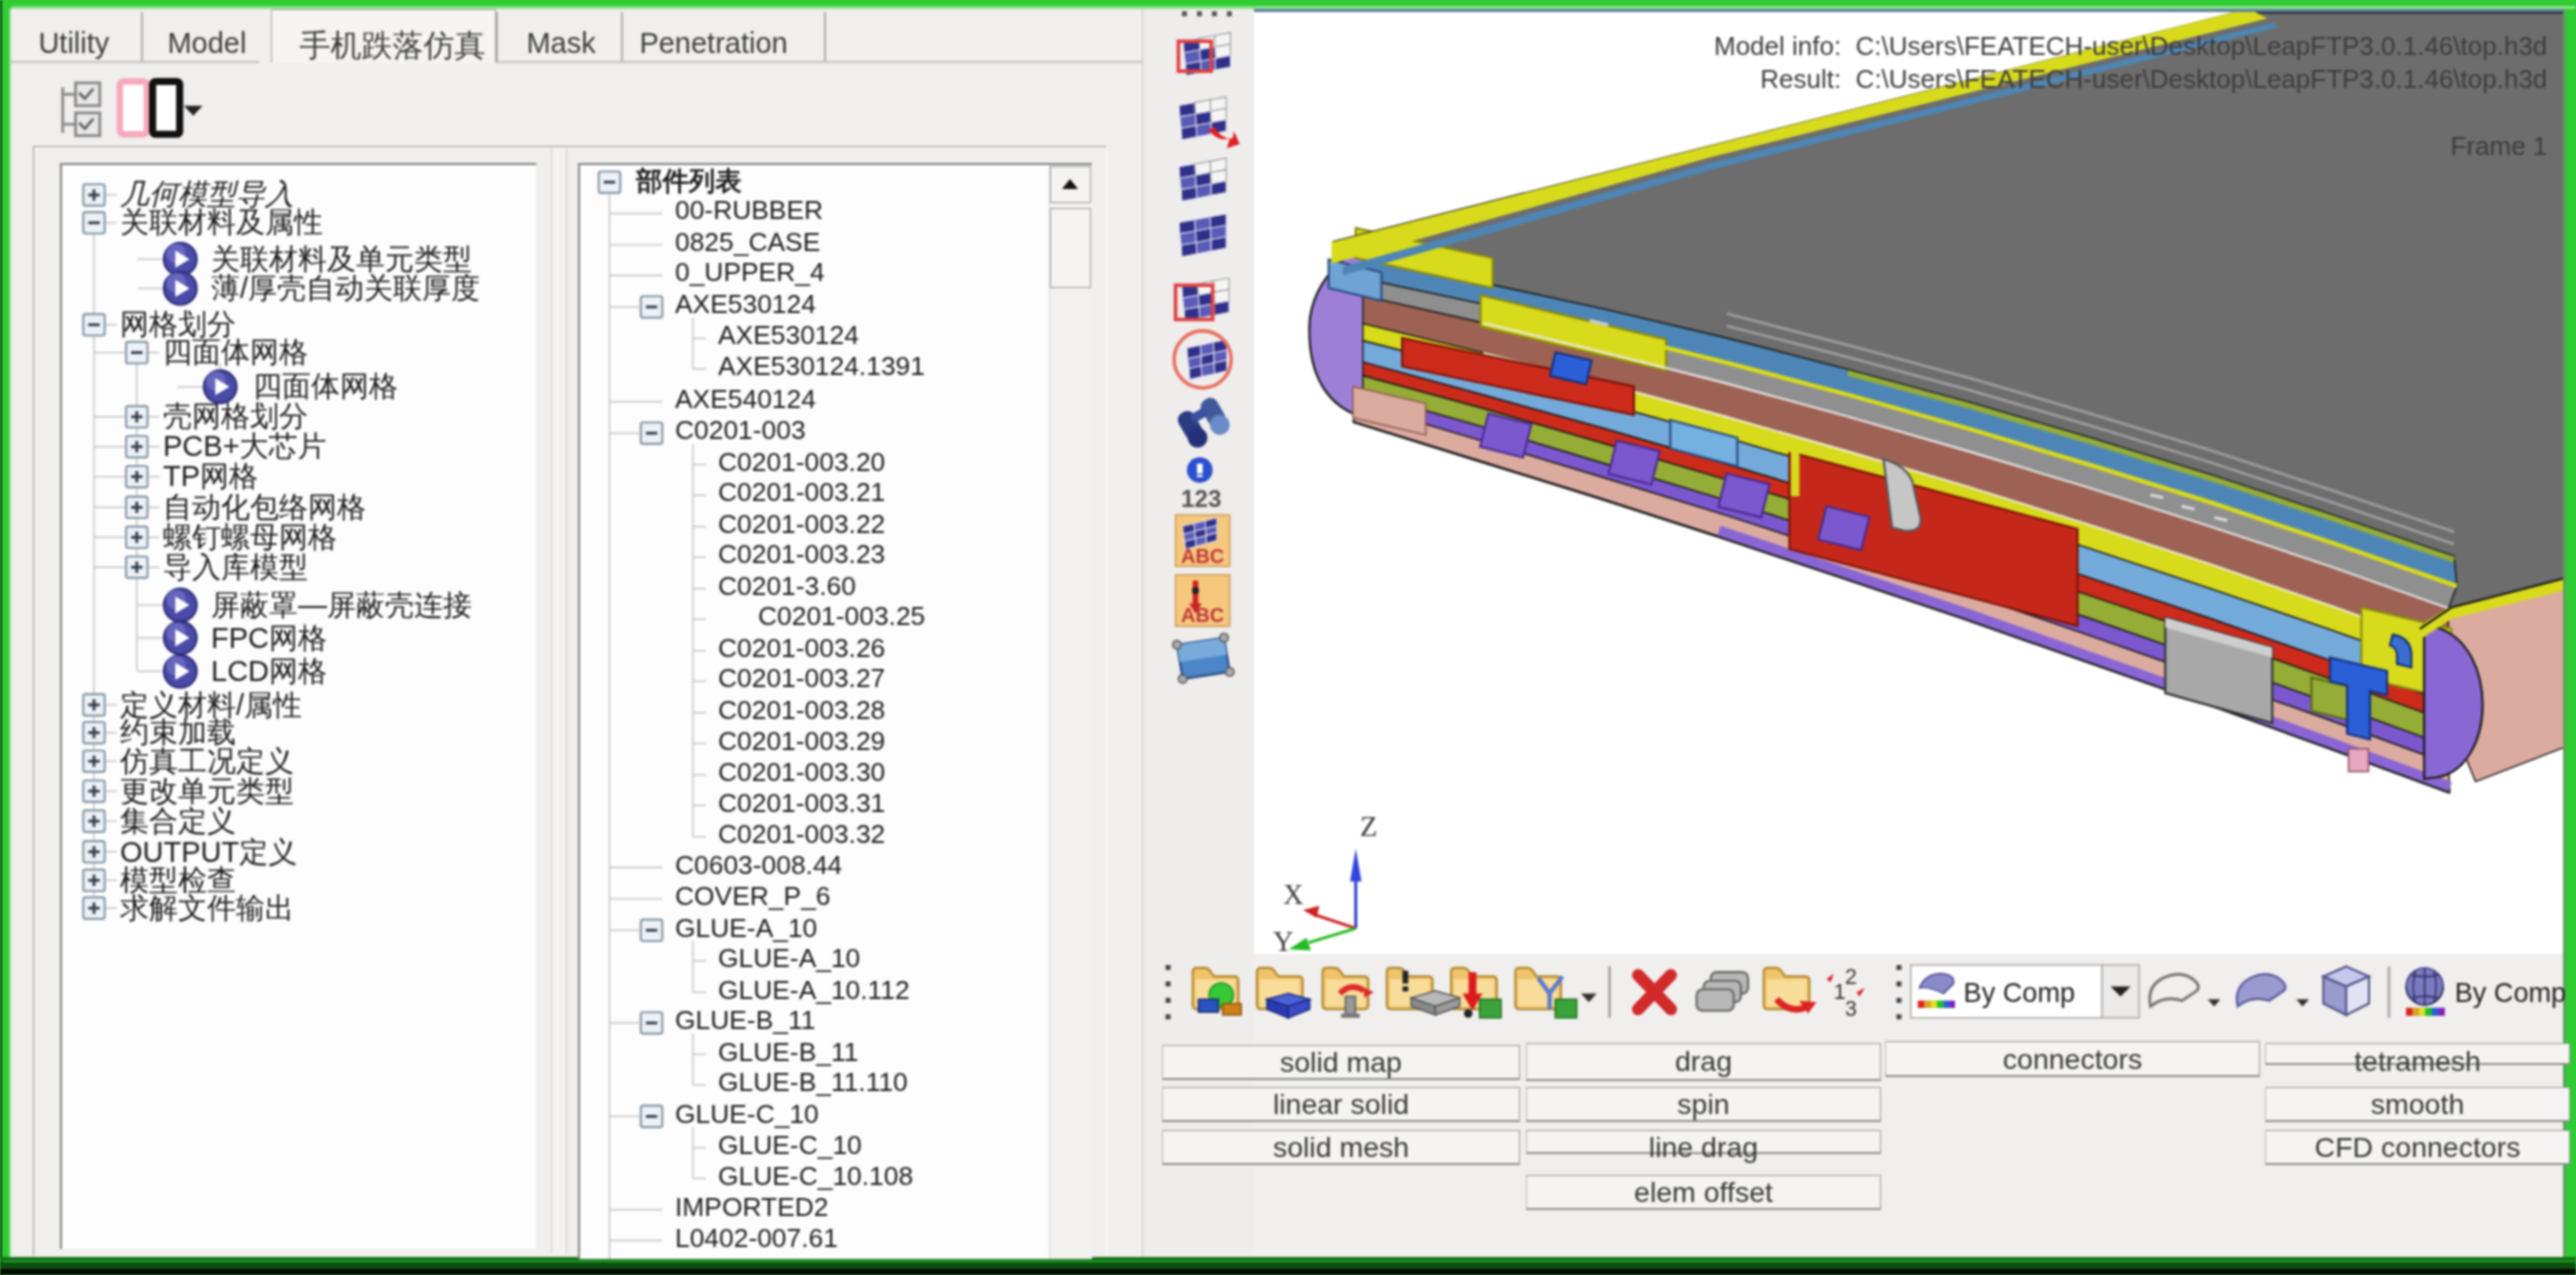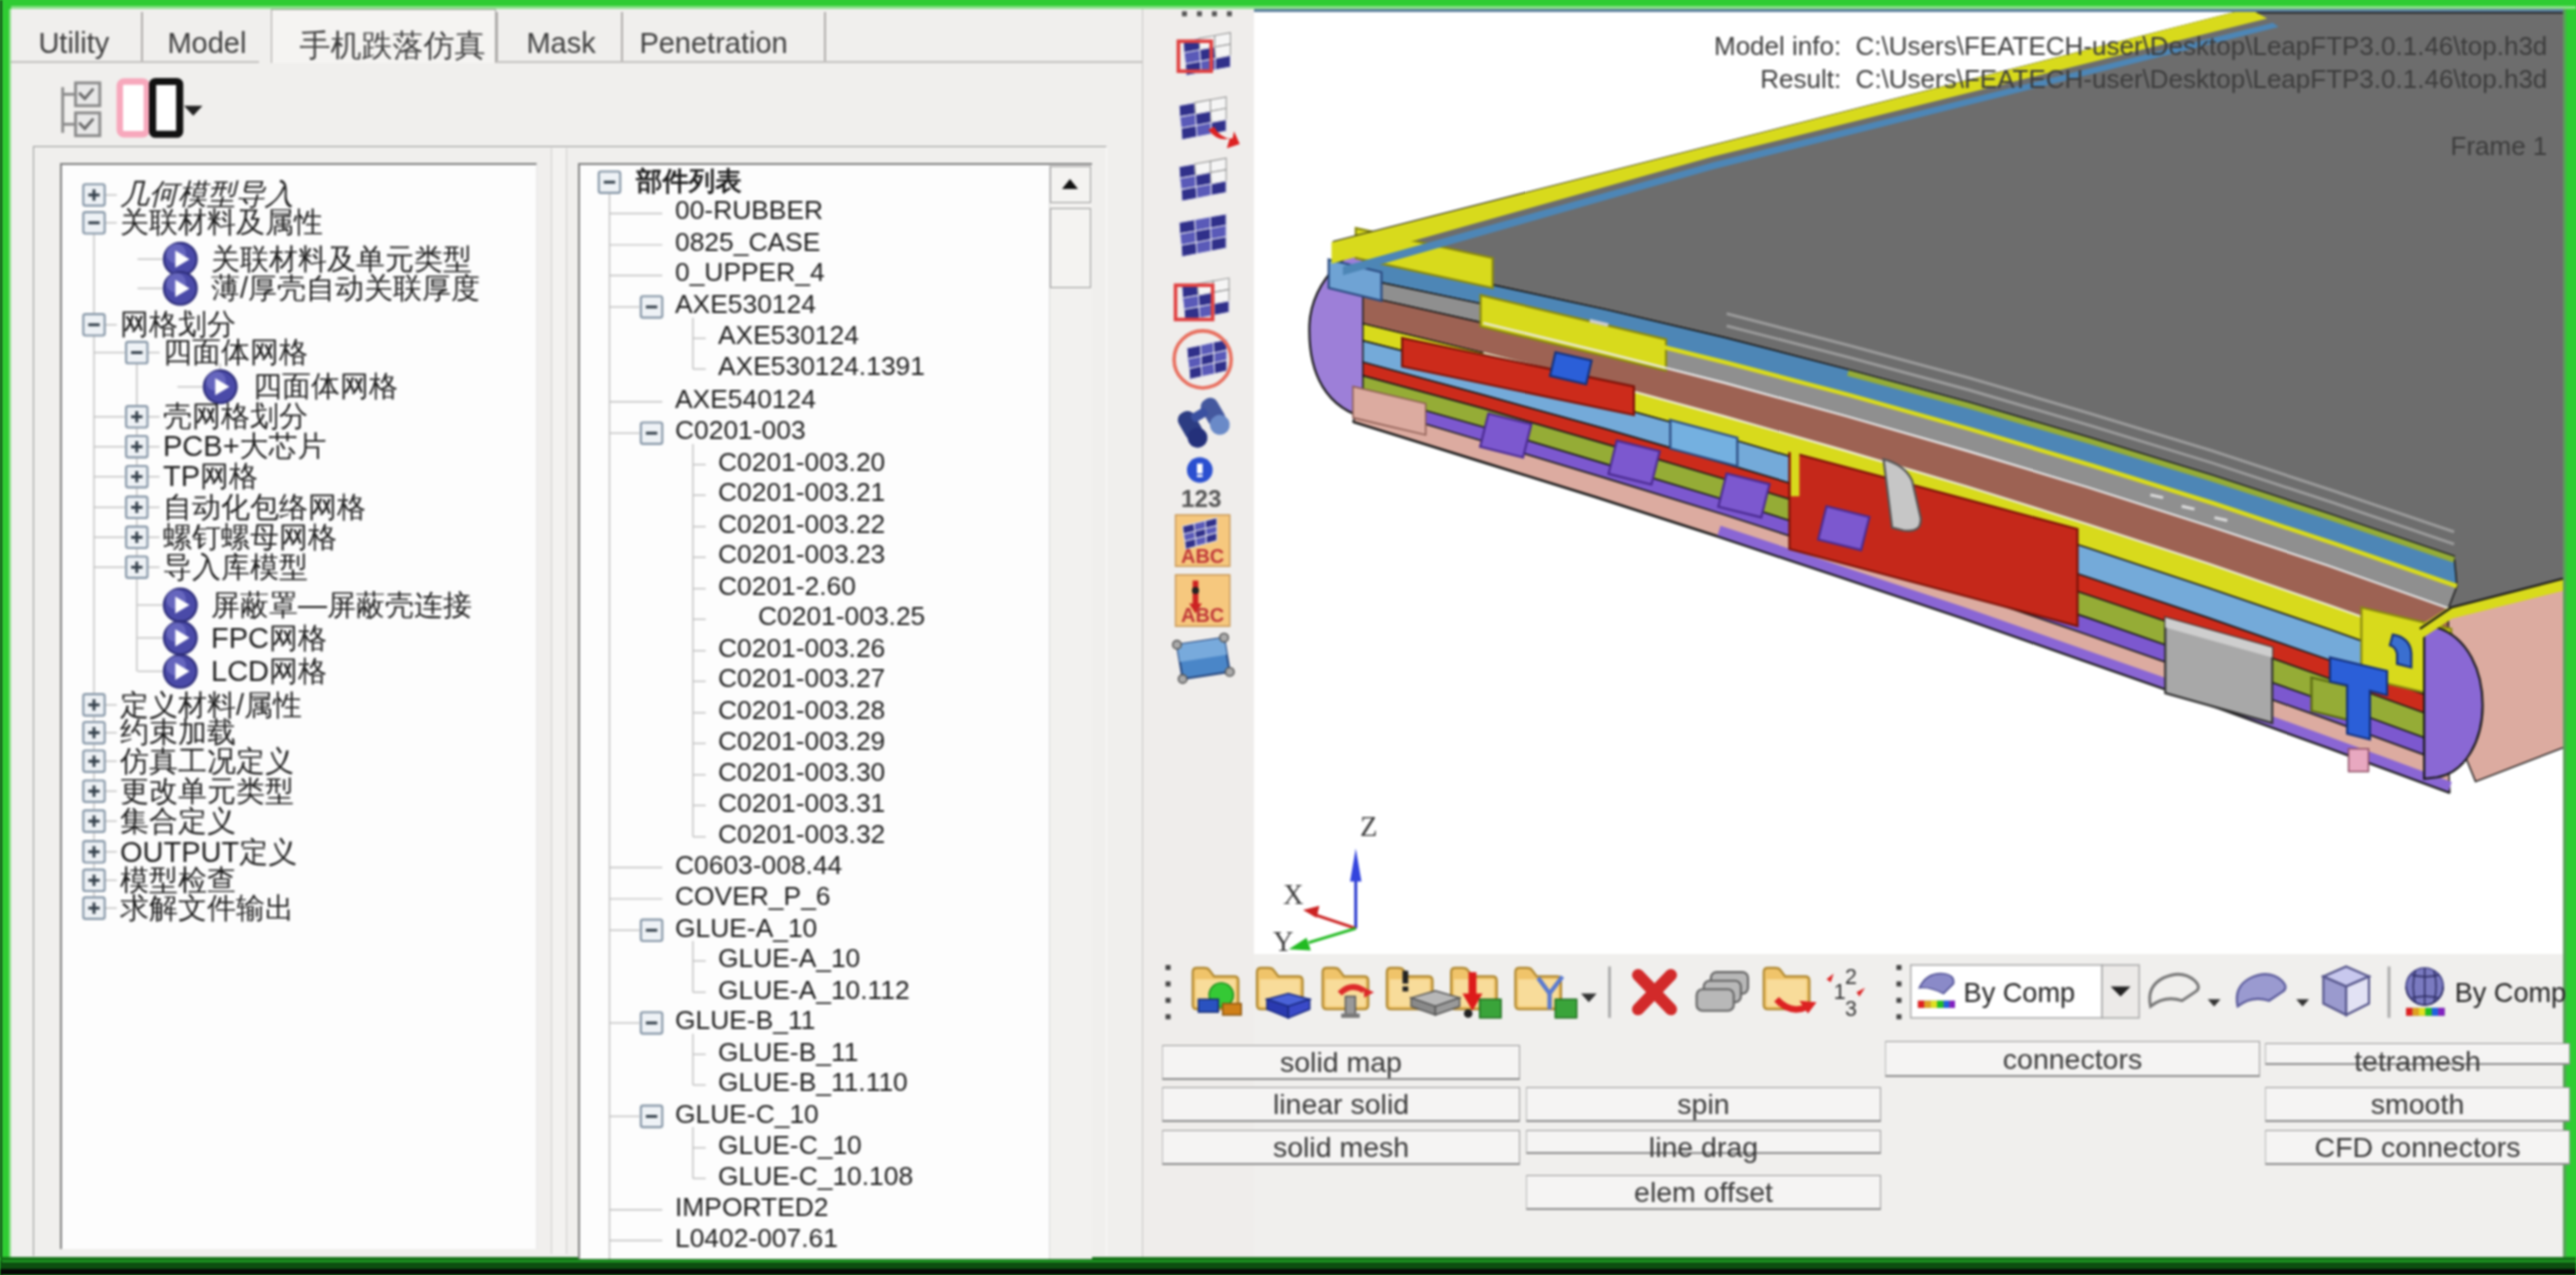--- a/index.html
+++ b/index.html
@@ -267,21 +267,21 @@
 <div class="trow t2" style="left:673px;top:255px;">0_UPPER_4</div>
 <div class="trow t2" style="left:673px;top:287px;">AXE530124</div>
 <div class="trow t2" style="left:716px;top:318px;">AXE530124</div>
 <div class="trow t2" style="left:716px;top:349px;">AXE530124.1391</div>
 <div class="trow t2" style="left:673px;top:382px;">AXE540124</div>
 <div class="trow t2" style="left:673px;top:413px;">C0201-003</div>
 <div class="trow t2" style="left:716px;top:445px;">C0201-003.20</div>
 <div class="trow t2" style="left:716px;top:475px;">C0201-003.21</div>
 <div class="trow t2" style="left:716px;top:507px;">C0201-003.22</div>
 <div class="trow t2" style="left:716px;top:537px;">C0201-003.23</div>
-<div class="trow t2" style="left:716px;top:569px;">C0201-2.60</div>
+<div class="trow t2" style="left:716px;top:569px;">C0201-3.60</div>
 <div class="trow t2" style="left:716px;top:599px;margin-left:40px;">C0201-003.25</div>
 <div class="trow t2" style="left:716px;top:631px;">C0201-003.26</div>
 <div class="trow t2" style="left:716px;top:661px;">C0201-003.27</div>
 <div class="trow t2" style="left:716px;top:693px;">C0201-003.28</div>
 <div class="trow t2" style="left:716px;top:724px;">C0201-003.29</div>
 <div class="trow t2" style="left:716px;top:755px;">C0201-003.30</div>
 <div class="trow t2" style="left:716px;top:786px;">C0201-003.31</div>
 <div class="trow t2" style="left:716px;top:817px;">C0201-003.32</div>
 <div class="trow t2" style="left:673px;top:848px;">C0603-008.44</div>
 <div class="trow t2" style="left:673px;top:879px;">COVER_P_6</div>
@@ -589,20 +589,21 @@
 <rect x="3390" y="1412" width="9" height="11" fill="#e0e020"></rect>
 <rect x="3399" y="1412" width="9" height="11" fill="#20c020"></rect>
 <rect x="3408" y="1412" width="9" height="11" fill="#2060e0"></rect>
 <rect x="3417" y="1412" width="9" height="11" fill="#8020c0"></rect>
 <text x="3440" y="1404" font-size="38" fill="#222" font-family="Liberation Sans">By Comp</text>
 </svg>
 
 <div class="gbtn" style="left:1162px;top:1045px;width:358px;height:35px;line-height:32px;">solid map</div>
 <div class="gbtn" style="left:1162px;top:1087px;width:358px;height:35px;line-height:32px;">linear solid</div>
 <div class="gbtn" style="left:1162px;top:1130px;width:358px;height:35px;line-height:32px;">solid mesh</div>
+<div class="gbtn" style="left:1526px;top:1043px;width:355px;height:38px;line-height:35px;">drag</div>
 <div class="gbtn" style="left:1526px;top:1087px;width:355px;height:35px;line-height:32px;">spin</div>
 <div class="gbtn" style="left:1526px;top:1130px;width:355px;height:24px;line-height:32px;">line drag</div>
 <div class="gbtn" style="left:1526px;top:1175px;width:355px;height:35px;line-height:32px;">elem offset</div>
 <div class="gbtn" style="left:1885px;top:1041px;width:375px;height:36px;line-height:34px;">connectors</div>
 <div class="gbtn" style="left:2265px;top:1043px;width:305px;height:22px;line-height:35px;">tetramesh</div>
 <div class="gbtn" style="left:2265px;top:1087px;width:305px;height:35px;line-height:32px;">smooth</div>
 <div class="gbtn" style="left:2265px;top:1130px;width:305px;height:35px;line-height:32px;">CFD connectors</div>
 
 </div>
 

